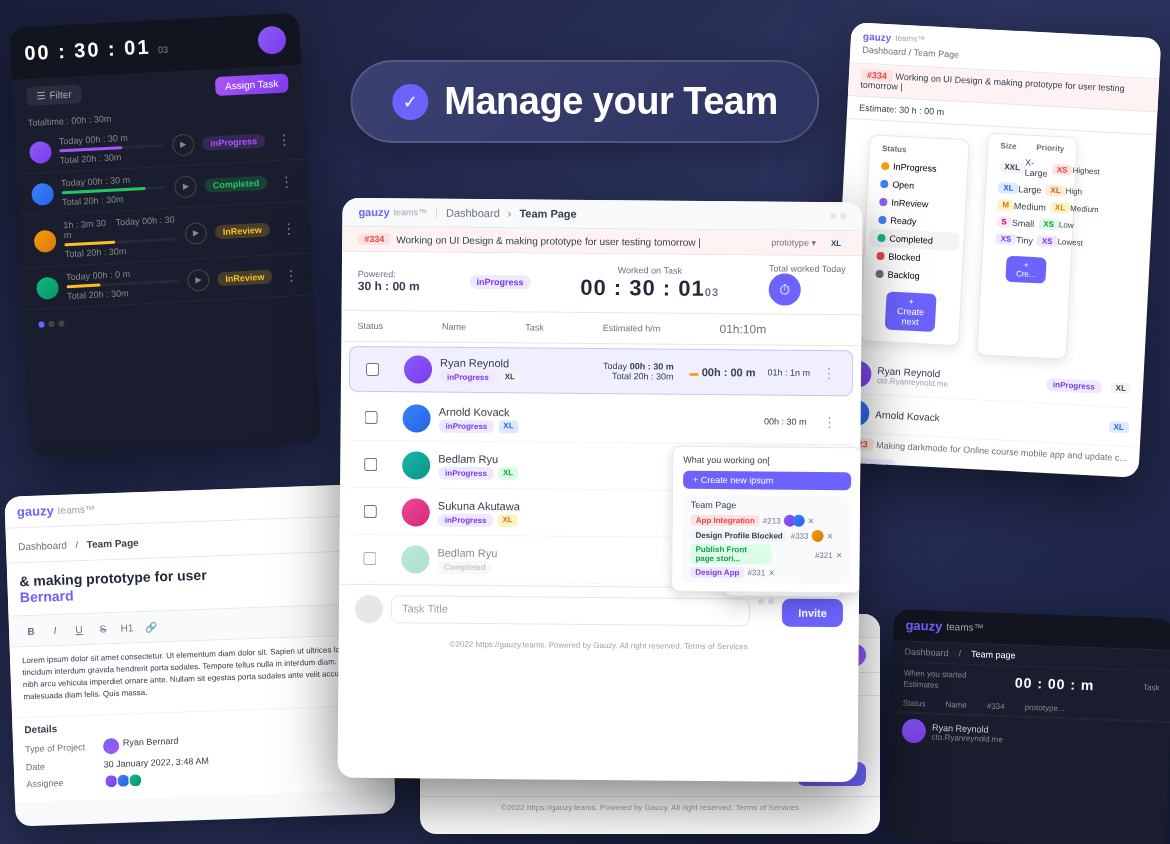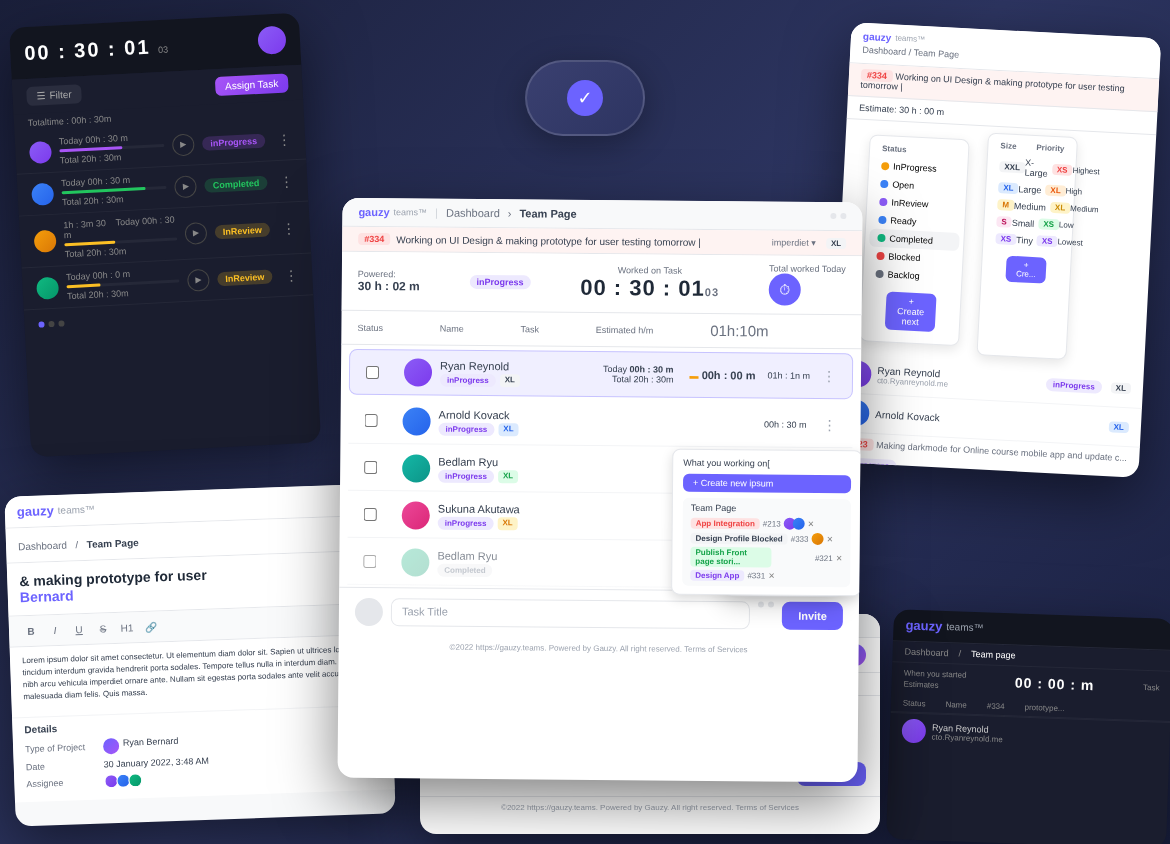--- a/index.html
+++ b/index.html
@@ -664,20 +664,21 @@
     .mb-high { background: #ffedd5; color: #ea580c; }
     .mb-medium { background: #fef3c7; color: #ca8a04; }
     .mb-low { background: #dcfce7; color: #16a34a; }
     .mb-lowest { background: #ede9fe; color: #7c3aed; }
   </style>
 </head>
 <body>
 
 <div class="hero-badge">
   <div class="check-icon">✓</div>
+  <span class="title">Manage your Team</span>
 </div>
 
 <div class="card card-left-top">
   <div class="dark-header">
     <div>
       <span class="timer-display">00 : 30 : 01</span>
       <span class="timer-small">03</span>
     </div>
     <div class="timer-avatar av-purple"></div>
   </div>
@@ -829,28 +830,28 @@
     <div style="display:flex;gap:4px;align-items:center;">
       <div style="width:6px;height:6px;border-radius:50%;background:#e5e7eb;"></div>
       <div style="width:6px;height:6px;border-radius:50%;background:#e5e7eb;"></div>
     </div>
   </div>
 
   <div class="task-detail-header">
     <span class="task-id-badge">#334</span>
     <span>Working on UI Design &amp; making prototype for user testing tomorrow |</span>
     <div style="flex:1;"></div>
-    <span style="font-size:9px;color:#6b7280;margin-right:4px;">imperdiet ▾</span>
+    <span style="font-size:9px;color:#6b7280;margin-right:4px;">prototype ▾</span>
     <span class="mini-badge mb-xxl">XL</span>
   </div>
 
   <div class="card-timer-bar">
     <div>
       <div style="font-size:9px;color:#6b7280;">Powered:</div>
-      <div style="font-size:12px;font-weight:600;color:#374151;">30 h : 02 m</div>
+      <div style="font-size:12px;font-weight:600;color:#374151;">30 h : 00 m</div>
     </div>
     <span class="member-status-pill sp-inprogress" style="font-size:9px;">inProgress</span>
     <div style="text-align:center;">
       <div style="font-size:9px;color:#6b7280;">Worked on Task</div>
       <div class="card-timer-text">00 : 30 : 01<span class="card-timer-small">03</span></div>
     </div>
     <div style="text-align:right;">
       <div style="font-size:9px;color:#6b7280;">Total worked Today</div>
       <div class="card-timer-btn">⏱</div>
     </div>
@@ -862,21 +863,21 @@
     </div>
     <div style="font-size:9px;color:#6b7280;">
       <span>Name</span>
     </div>
     <div style="font-size:9px;color:#6b7280;">
       <span>Task</span>
     </div>
     <div style="font-size:9px;color:#6b7280;">
       <span>Estimated</span>&nbsp;<span>h/m</span>
     </div>
-    <div style="font-size:15px;color:#6b7280;">01h:10m</div>
+    <div style="font-size:12px;color:#6b7280;">01h:10m</div>
     <div style="width:20px;"></div>
   </div>
 
   <div class="member-row" style="position:relative;background:#f0efff;border:1px solid #c7c3ff;border-radius:8px;margin:4px 8px;">
     <div style="display:flex;align-items:center;gap:4px;flex:0 0 30px;">
       <input type="checkbox" style="">
     </div>
     <div class="member-avatar av-purple" style="width:28px;height:28px;border-radius:50%;flex-shrink:0;"></div>
     <div style="flex:1;">
       <div class="member-name">Ryan Reynold</div>

